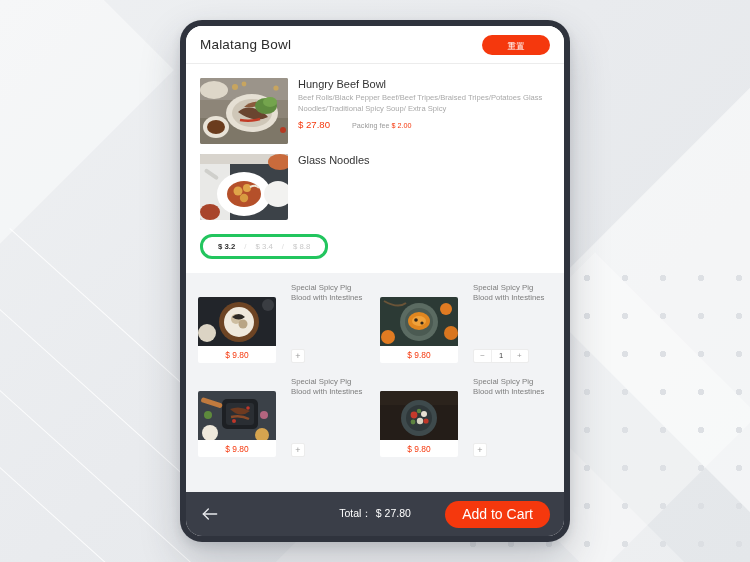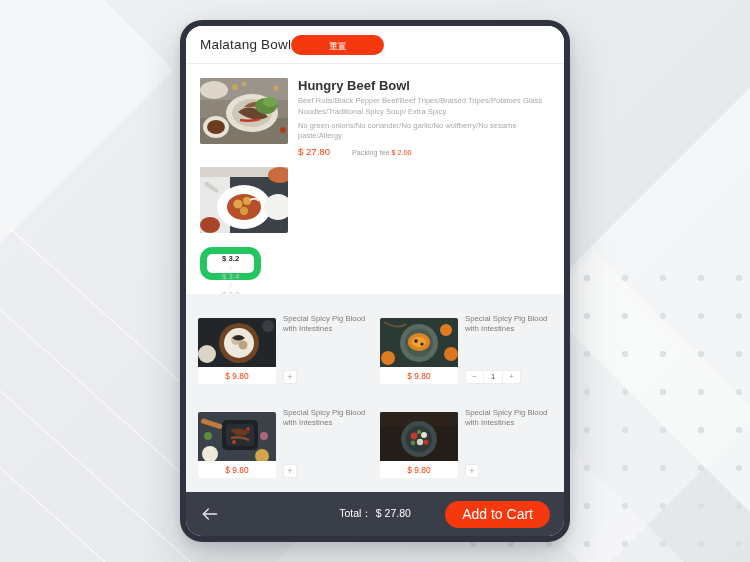--- a/index.html
+++ b/index.html
@@ -29,61 +29,61 @@
     background:#2f333d;border-radius:22px;
     padding:6px;box-sizing:border-box;
     box-shadow:0 18px 40px rgba(40,46,60,.22),0 4px 10px rgba(40,46,60,.12);
   }
   #screen{
     width:100%;height:100%;background:#ffffff;border-radius:16px;overflow:hidden;
     display:flex;flex-direction:column;position:relative;
   }
 
   
-  .header{height:38px;flex:0 0 38px;display:flex;align-items:center;
+  .header{height:38px;flex:0 0 38px;display:flex;align-items:center;justify-content:space-between;
           padding:0 14px;border-bottom:1px solid #ececec;background:#fff;box-sizing:border-box;}
   .header .title{font-size:13.5px;color:#2b2b2b;letter-spacing:.2px;}
   .reset-btn{
     background:#f5380d;color:#fff;border:none;border-radius:11px;
-    width:93px;height:20px;font-size:8.5px;line-height:20px;text-align:center;cursor:pointer;
+    width:68px;height:20px;font-size:8.5px;line-height:20px;text-align:center;cursor:pointer;
     font-family:"DejaVu Sans",sans-serif;
   }
 
   
   .cart{flex:0 0 auto;background:#fff;padding:8px 0 0 0;}
   .cart-row{display:flex;padding:6px 14px 4px 14px;}
   .thumb{width:88px;height:66px;flex:0 0 88px;border-radius:2px;overflow:hidden;position:relative;}
   .thumb svg{display:block;width:100%;height:100%;}
   .cart-info{margin-left:10px;flex:1;min-width:0;}
-  .cart-name{font-size:13px;color:#333;font-weight:bold;margin-bottom:3px;}
+  .cart-name{font-size:11px;color:#333;font-weight:normal;margin-bottom:3px;}
   .cart-spec{font-size:7.6px;color:#a9a9a9;line-height:1.42;}
   .cart-allergy{font-size:7.6px;color:#a9a9a9;line-height:1.42;margin-top:3px;}
   .cart-price-line{margin-top:4px;display:flex;align-items:baseline;}
   .cart-price{font-size:9.6px;color:#f5380d;}
   .packing{font-size:7.2px;color:#9b9b9b;margin-left:22px;}
   .packing b{color:#f5380d;font-weight:normal;}
   .row2 .cart-info{display:flex;flex-direction:column;justify-content:space-between;height:66px;}
 
   
   .sizes-wrap{padding:10px 14px 14px 14px;background:#fff;}
-  .sizes{display:inline-flex;align-items:center;border:7px solid #22c55e;border-radius:12px;height:19px;padding:0 6px;flex-direction:column;}
+  .sizes{display:inline-flex;align-items:center;border:3px solid #22c55e;border-radius:12px;height:19px;padding:0 6px;}
   .sizes .opt{font-size:7.8px;color:#c9c9c9;padding:0 9px;}
   .sizes .opt.active{color:#303030;font-weight:bold;}
   .sizes .sep{font-size:7.8px;color:#dedede;}
 
   
   .grid-area{flex:1;background:#f2f3f5;padding:10px 12px;box-sizing:border-box;overflow:hidden;}
   .grid{display:grid;grid-template-columns:1fr 1fr;gap:14px 10px;}
   .card{display:flex;}
   .card-left{width:78px;flex:0 0 78px;margin-top:14px;}
   .card-img{width:78px;height:49px;border-radius:2px 2px 0 0;overflow:hidden;}
   .card-img svg{display:block;width:100%;height:100%;}
   .card-pricebar{background:#fff;height:17px;border-radius:0 0 2px 2px;display:flex;align-items:center;justify-content:center;}
   .card-price{font-size:8.4px;color:#f5380d;}
-  .card-right{margin-left:7px;flex:1;display:flex;flex-direction:column;justify-content:flex-end;gap:36px;}
+  .card-right{margin-left:15px;flex:1;display:flex;flex-direction:column;justify-content:space-between;gap:36px;}
   .card-name{font-size:7.8px;color:#7d7d7d;line-height:1.32;}
   .plus-btn{width:14px;height:14px;border-radius:2px;background:#fff;border:1px solid #ececec;
             display:flex;align-items:center;justify-content:center;font-size:9px;color:#9a9a9a;cursor:pointer;box-sizing:border-box;}
   .stepper{display:flex;align-items:center;background:#fff;border:1px solid #ececec;border-radius:2px;height:14px;box-sizing:border-box;width:56px;}
   .stepper .sbtn{flex:1;text-align:center;font-size:8px;color:#9a9a9a;cursor:pointer;line-height:12px;}
   .stepper .sval{flex:1;text-align:center;font-size:7.6px;color:#444;border-left:1px solid #efefef;border-right:1px solid #efefef;line-height:12px;}
 
   
   .bottombar{height:44px;flex:0 0 44px;background:#3a3e48;display:flex;align-items:center;
              padding:17px 14px;box-sizing:border-box;position:relative;}
@@ -136,21 +136,20 @@
             <ellipse cx="14" cy="12" rx="14" ry="9" fill="#ded7c9"></ellipse>
             <circle cx="35" cy="9" r="3" fill="#c8a55f"></circle>
             <circle cx="44" cy="6" r="2.4" fill="#c8a55f"></circle>
             <circle cx="76" cy="10" r="2.6" fill="#c8a55f"></circle>
             <circle cx="83" cy="52" r="3" fill="#b53a22"></circle>
           </svg>
         </div>
         <div class="cart-info">
           <div class="cart-name">Hungry Beef Bowl</div>
           <div class="cart-spec">Beef Rolls/Black Pepper Beef/Beef Tripes/Braised Tripes/Potatoes Glass Noodles/Traditional Spicy Soup/ Extra Spicy</div>
-          <div class="cart-allergy">No green onions/No coriander/No garlic/No wolfberry/No sesame paste/Allergy</div>
           <div class="cart-price-line">
             <span class="cart-price">$ 27.80</span>
             <span class="packing">
               <span>Packing fee</span>
               <b>$ 2.00</b>
             </span>
           </div>
         </div>
       </div>
 
@@ -166,20 +165,21 @@
             <circle cx="47" cy="34" r="4" fill="#e0a449"></circle>
             <circle cx="44" cy="44" r="4.2" fill="#d89a40"></circle>
             <path d="M50 33 q6 -3 9 1" stroke="#efe6d5" stroke-width="2" fill="none"></path>
             <ellipse cx="78" cy="40" rx="14" ry="13" fill="#f2f2f0"></ellipse>
             <ellipse cx="80" cy="8" rx="12" ry="8" fill="#c96b3c"></ellipse>
             <ellipse cx="10" cy="58" rx="10" ry="8" fill="#a8442a"></ellipse>
             <rect x="6" y="14" width="16" height="4" rx="2" fill="#cfcfcb" transform="rotate(35 6 14)"></rect>
           </svg>
         </div>
         <div class="cart-info">
+          <div class="cart-name">Glass Noodles</div>
         </div>
       </div>
 
       <div class="sizes-wrap">
         <div class="sizes">
           <span class="opt active">$ 3.2</span>
           <span class="sep">/</span>
           <span class="opt">$ 3.4</span>
           <span class="sep">/</span>
           <span class="opt">$ 8.8</span>

